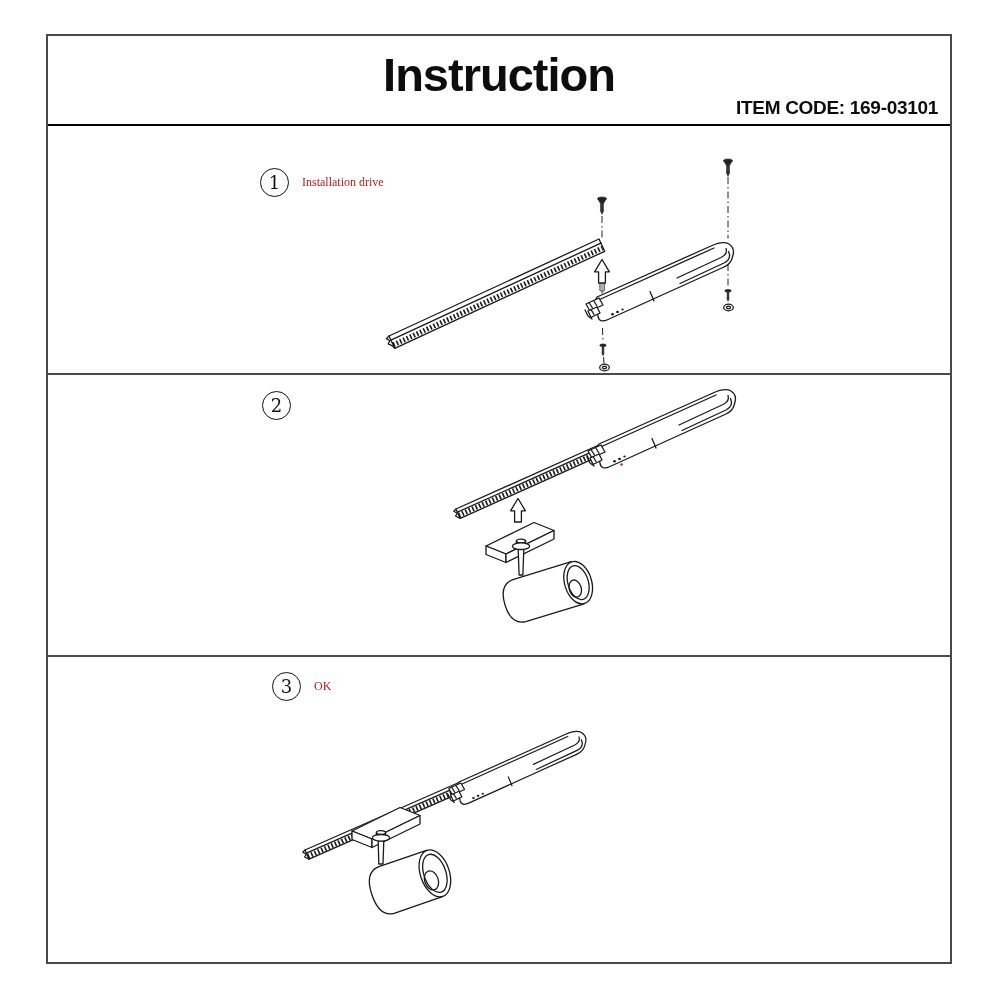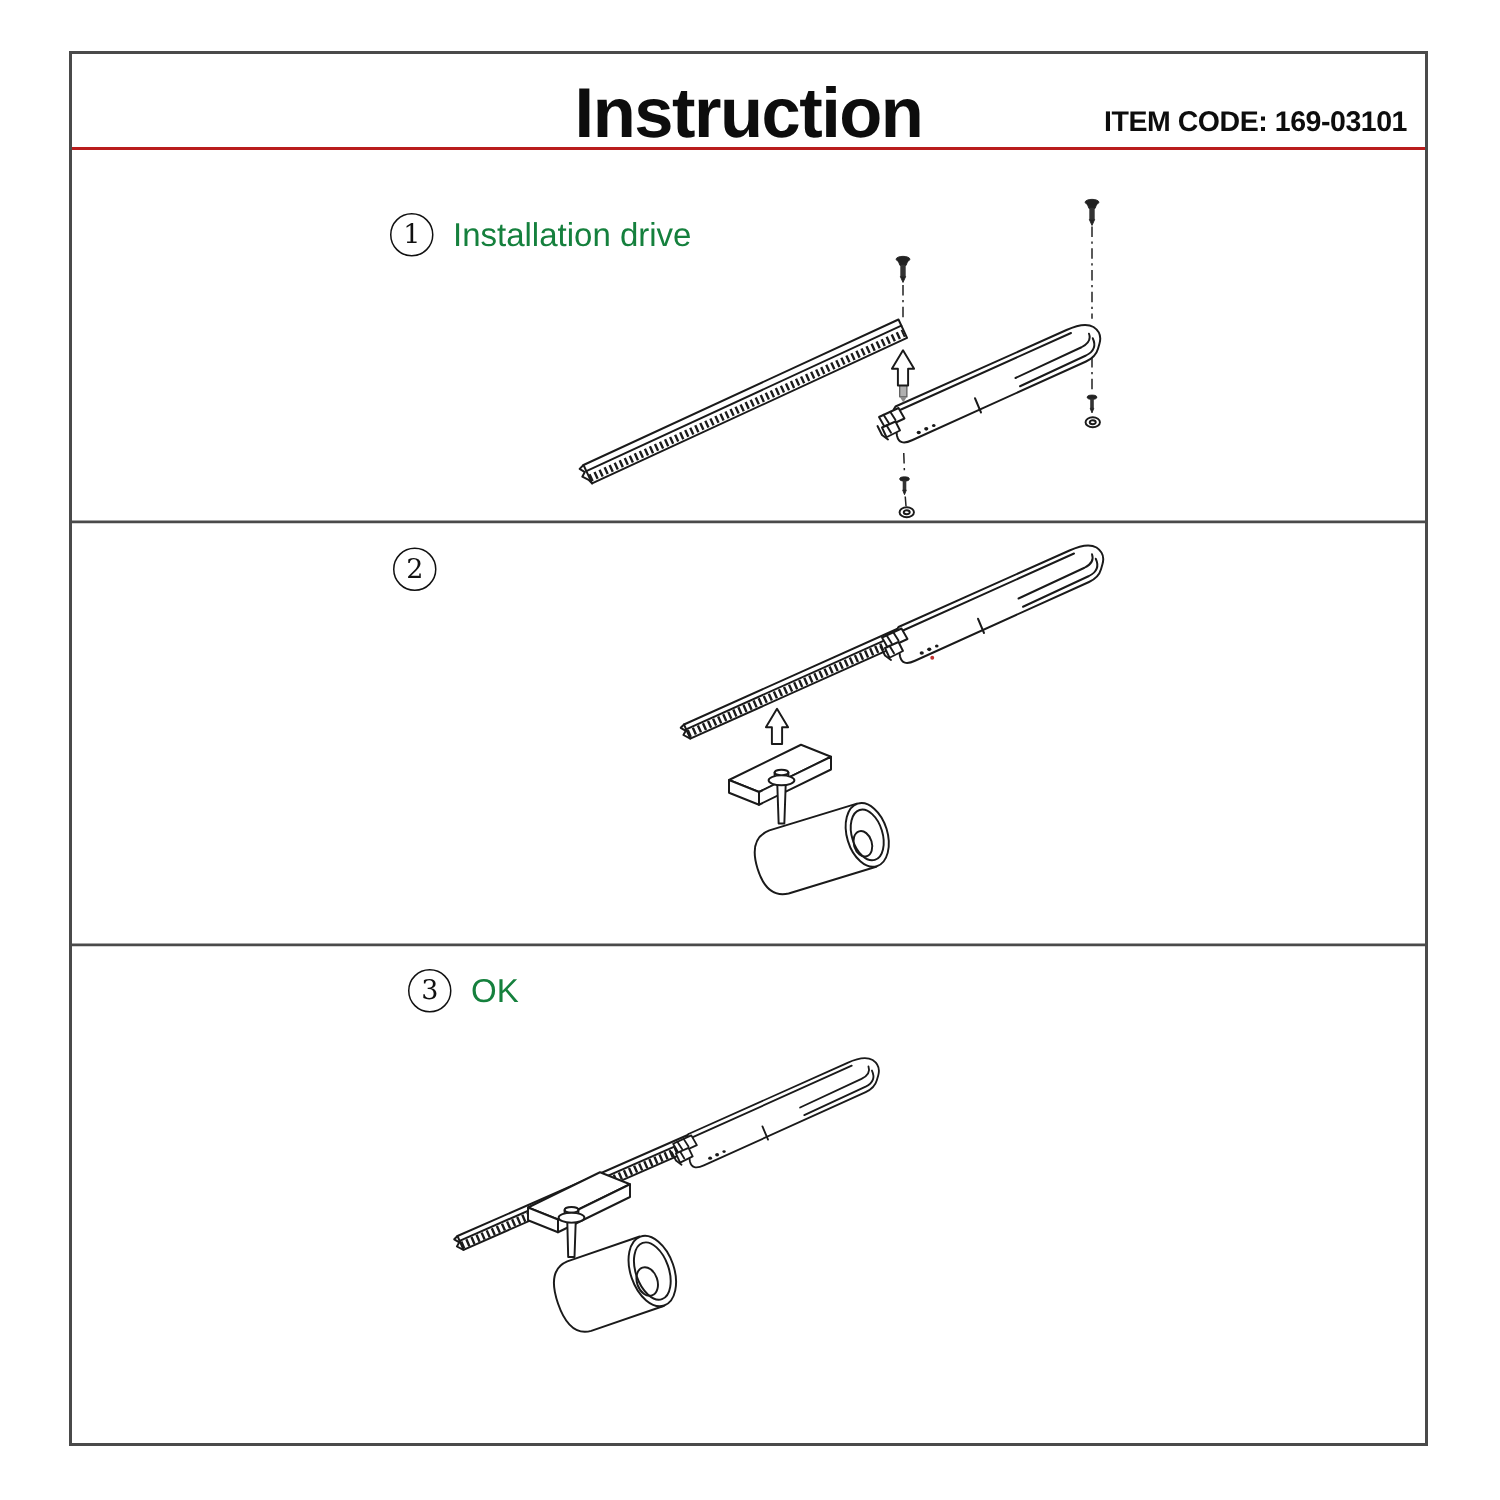--- a/index.html
+++ b/index.html
@@ -1,28 +1,28 @@
 <!DOCTYPE html>
 <html><head>
 <meta charset="utf-8">
 <style>
   html,body{margin:0;padding:0;background:#fff}
   .page{position:relative;width:1000px;height:1000px;background:#fff;font-family:"Liberation Sans",sans-serif;overflow:hidden}
   .frame{position:absolute;left:46px;top:34px;width:906px;height:930px;border:2px solid #4a4a4a;box-sizing:border-box;background:#fff}
-  .hdr{position:relative;height:64px;border-bottom:2px solid #b91c1c;box-sizing:border-box}
+  .hdr{position:relative;height:90px;border-bottom:2px solid #000000;box-sizing:border-box}
   .title{position:absolute;left:0;right:0;top:11px;text-align:center;font-size:47px;font-weight:700;letter-spacing:-1px;color:#0d0d0d}
   .item-code{position:absolute;right:12px;bottom:5px;font-size:19px;font-weight:700;letter-spacing:-0.3px;color:#0d0d0d}
   .panel{position:relative;border-bottom:2px solid #4a4a4a;box-sizing:border-box;background:#fff}
   .p1{height:249px}.p2{height:282px}.p3{height:305px;border-bottom:none}
   .panel svg{position:absolute;left:0;top:0;width:100%;height:100%;display:block}
   .step{position:absolute;display:flex;align-items:center;gap:13px;z-index:2}
   .s1{left:212px;top:42px}.s2{left:214px;top:16px}.s3{left:224px;top:15px}
   .badge{width:29px;height:29px;border:1.7px solid #111;border-radius:50%;display:grid;place-items:center;
          font-family:"DejaVu Serif",serif;font-size:18px;line-height:1;color:#111;box-sizing:border-box;background:#fff}
-  .step-text{font-family:Liberation Sans, sans-serif;font-size:22px;color:#15803d;white-space:pre}
+  .step-text{font-family:Liberation Serif, serif;font-size:12px;color:#b91c1c;white-space:pre}
   
   .ln{fill:none;stroke:#1a1a1a;stroke-width:1.3;stroke-linejoin:round;stroke-linecap:round}
   .wh{fill:#ffffff;stroke:#1a1a1a;stroke-width:1.3;stroke-linejoin:round}
   .hatch{fill:none;stroke:#1a1a1a;stroke-width:5;stroke-dasharray:1.6 2.1}
   .cl{fill:none;stroke:#222;stroke-width:1;stroke-dasharray:7 3 1.5 3}
   .dk{fill:#222;stroke:#222;stroke-width:.6;stroke-linejoin:round}
   .dot{fill:#1a1a1a;stroke:none}
 </style>
 </head>
 <body>

